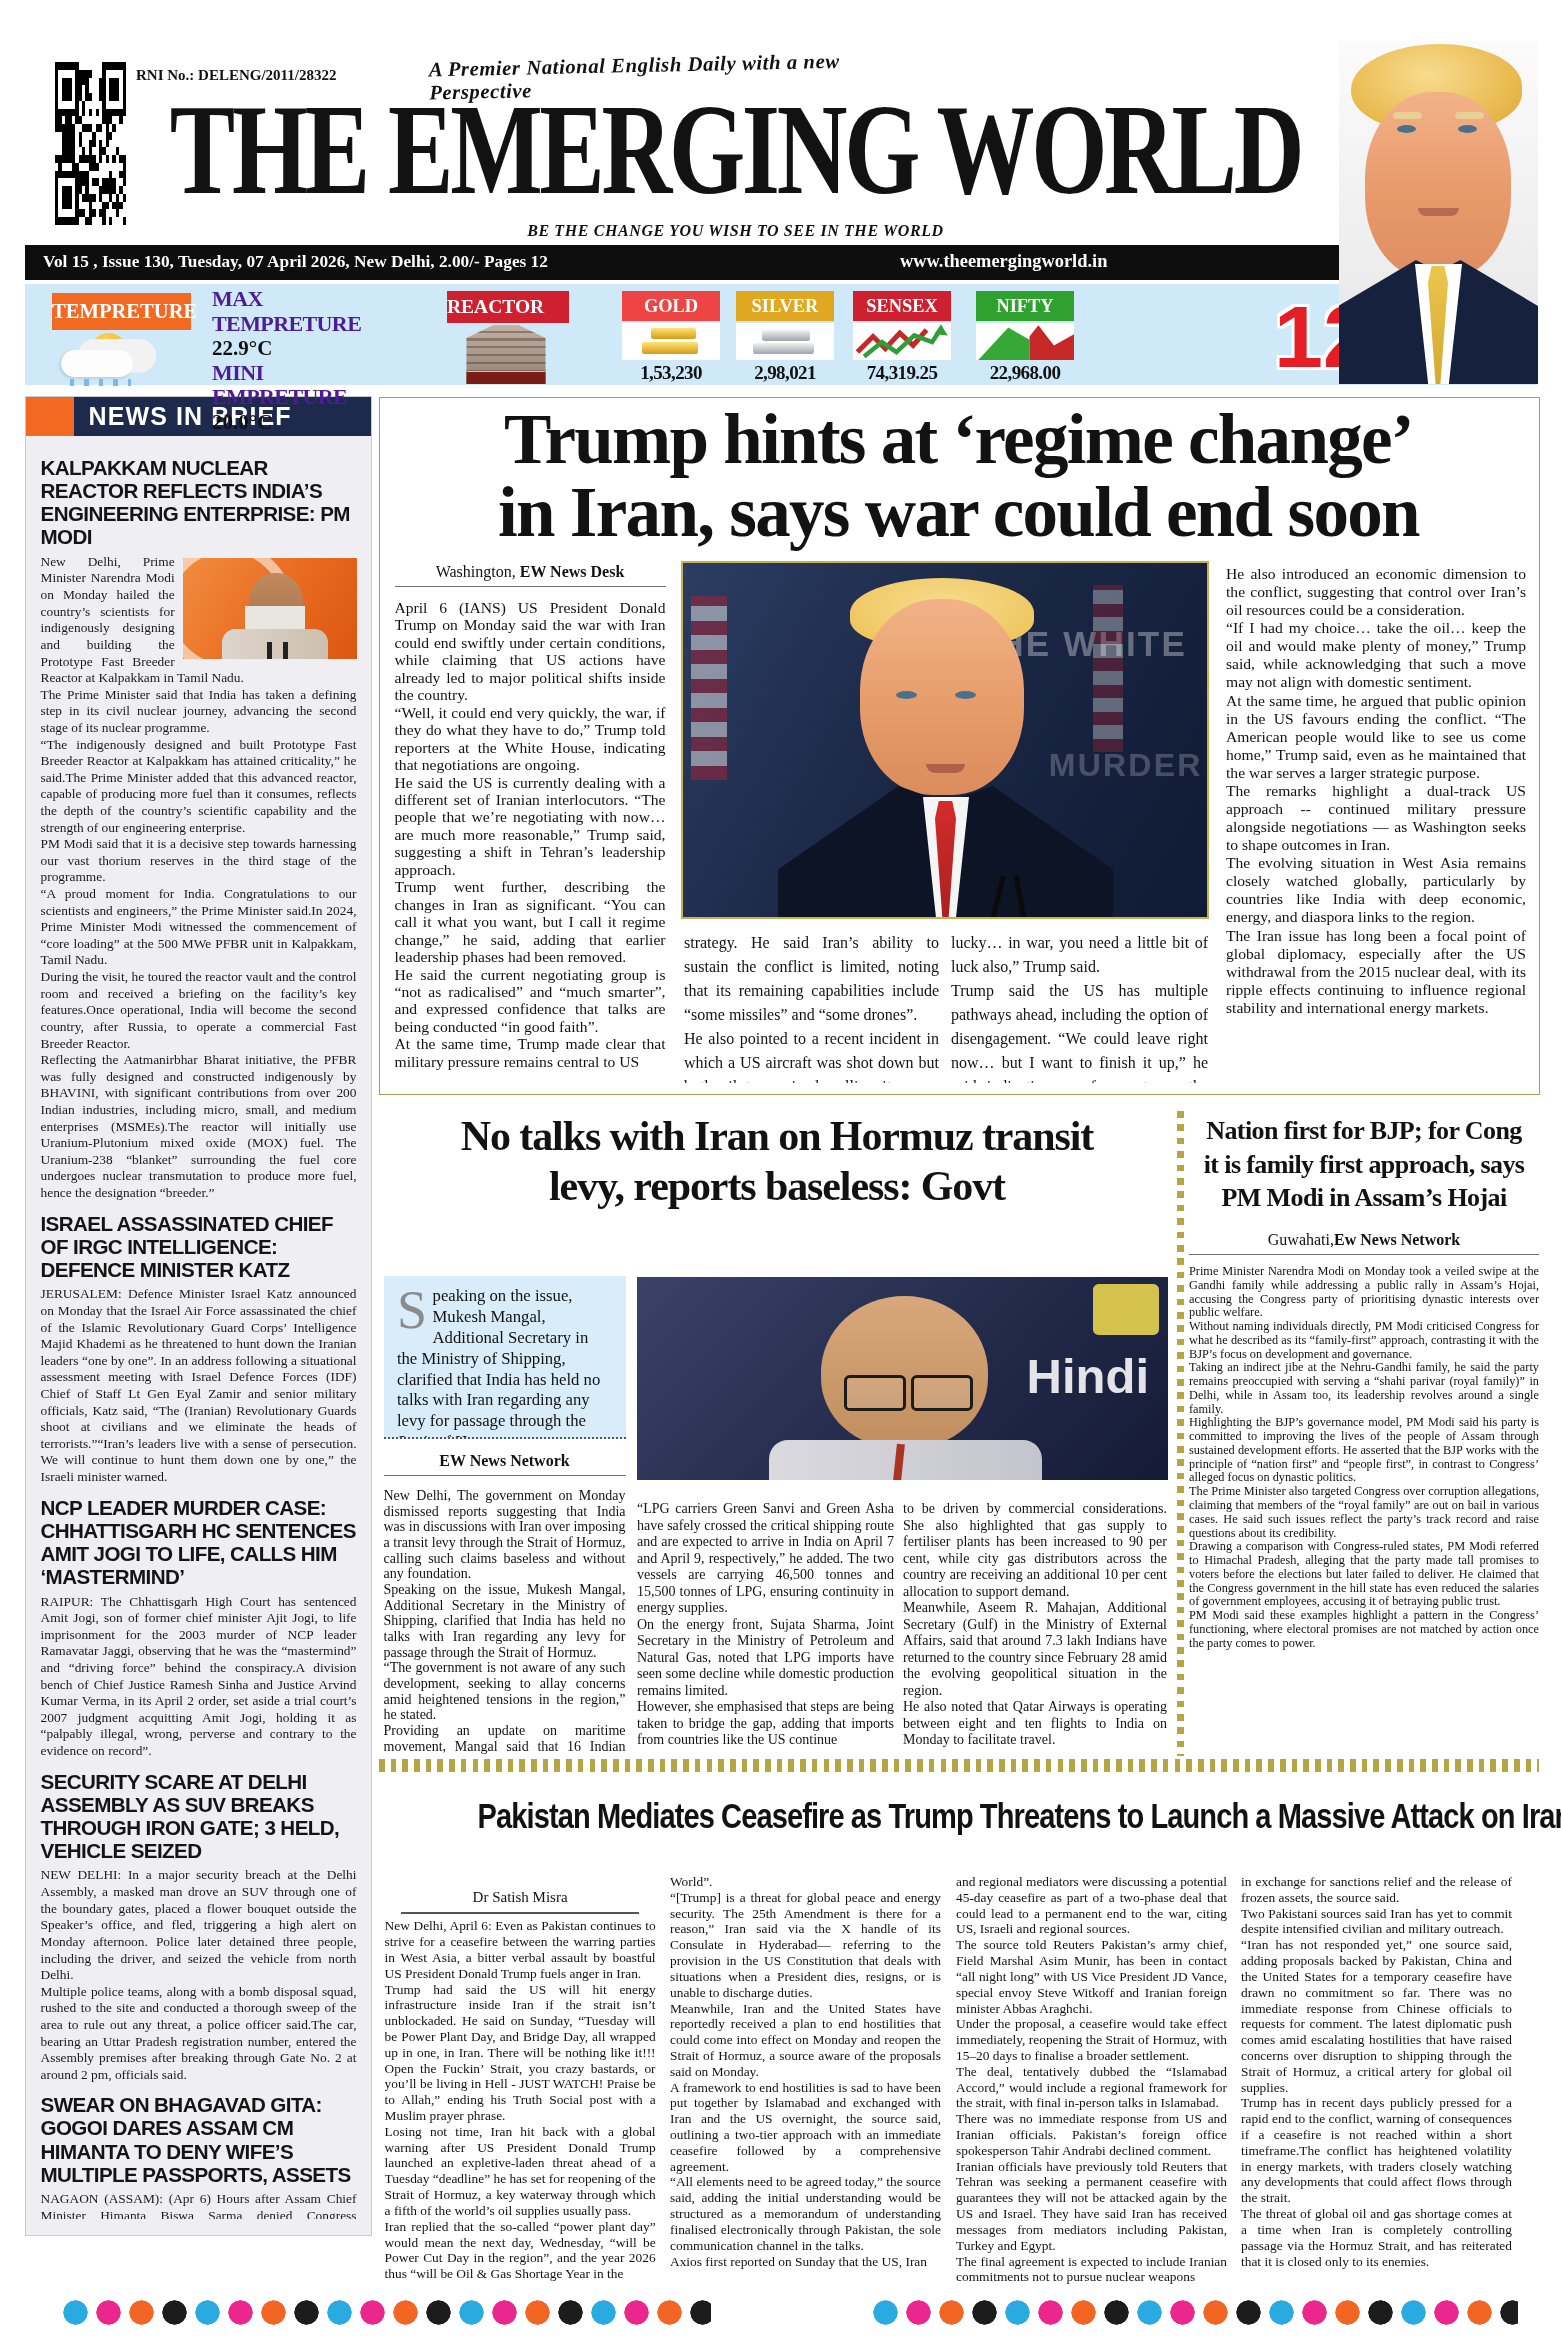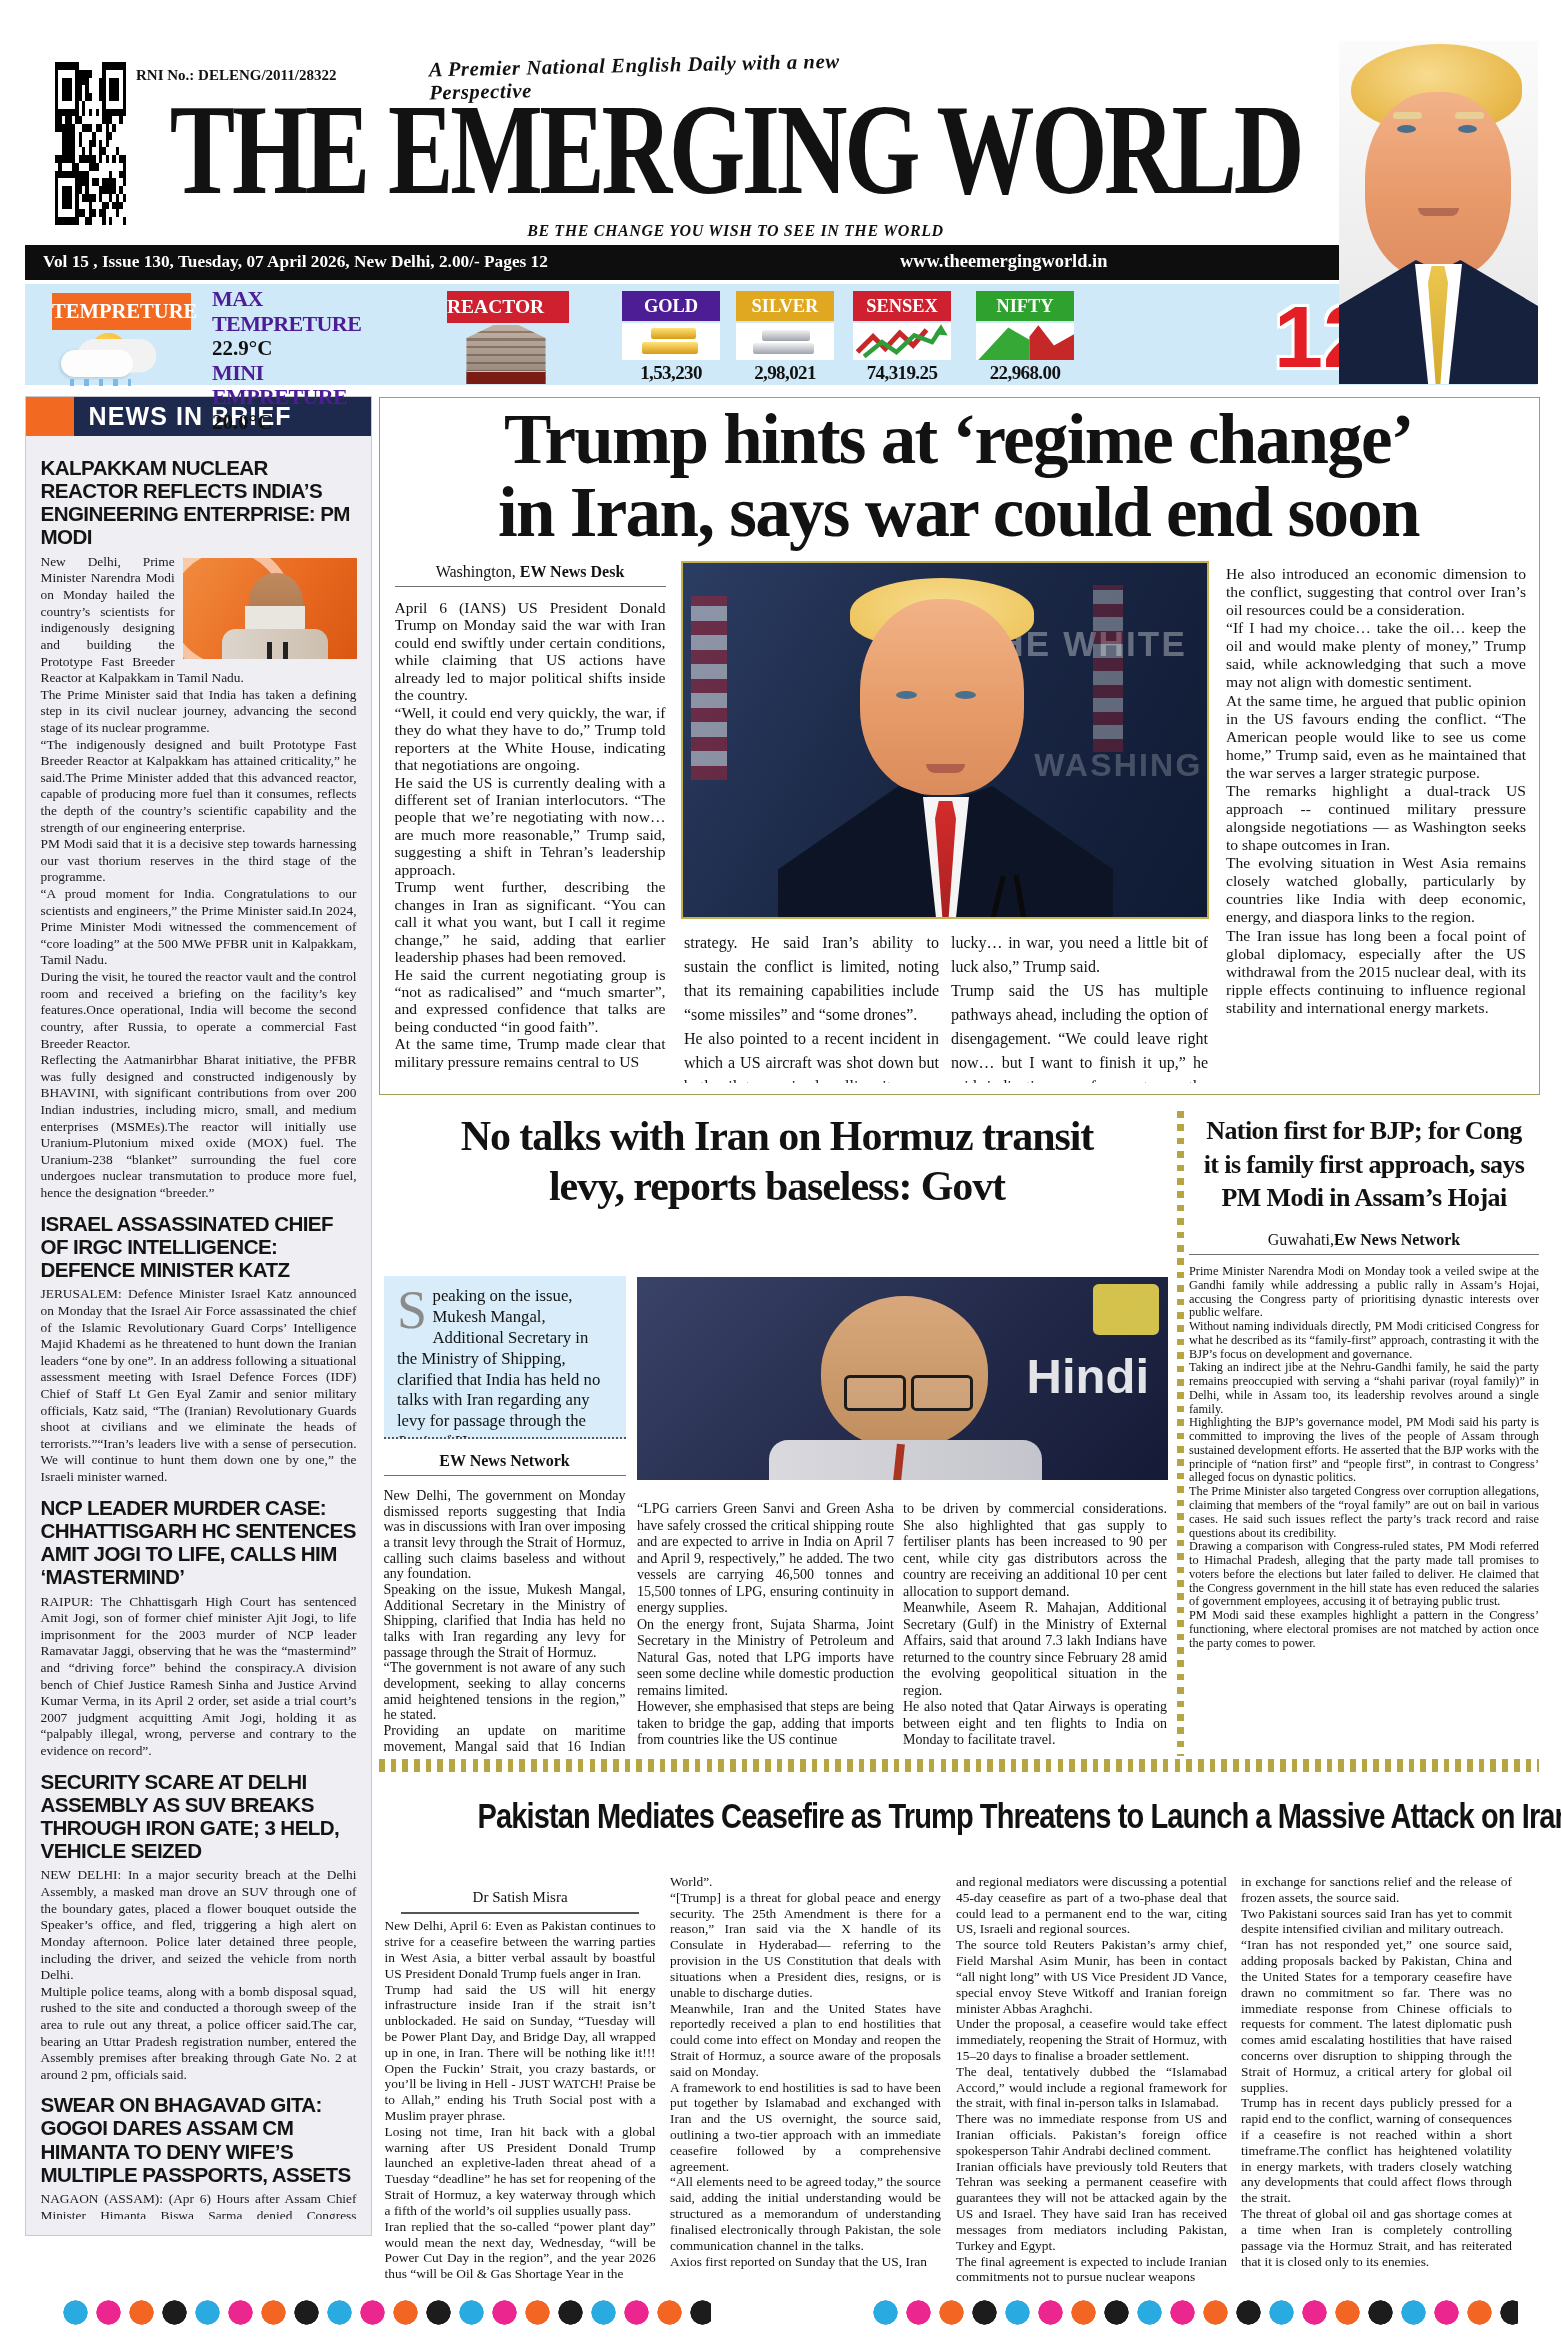--- a/index.html
+++ b/index.html
@@ -371,21 +371,21 @@
       <div class="lab">MINI EMPRETURE</div>
       <div class="val">20.0°C</div>
     </div>
     <div class="chip market">REACTOR</div>
     <div class="bld">
       <div class="bld-win"></div>
       <div class="bld-tkr"></div>
     </div>
 
     <div class="q-tile gold" style="left:597px">
-      <div class="q-chip" style="background:#4c1d95">GOLD</div>
+      <div class="q-chip" style="background:#ef4444">GOLD</div>
       <div class="q-icon">
         <div class="bar" style="left:20px;top:19px;width:56px;height:12.3px"></div>
         <div class="bar" style="left:29px;top:5.6px;width:45px;height:11px"></div>
       </div>
       <div class="q-val">1,53,230</div>
     </div>
     <div class="q-tile silver" style="left:711px">
       <div class="q-chip" style="background:#dfa820">SILVER</div>
       <div class="q-icon">
         <div class="bar" style="left:16.7px;top:20px;width:61px;height:11px"></div>
@@ -472,21 +472,21 @@
       <span>Washington, </span><b>EW News Desk</b>
     </div>
     <div class="lead-c1 just pre clip">April 6 (IANS) US President Donald Trump on Monday said the war with Iran could end swiftly under certain conditions, while claiming that US actions have already led to major political shifts inside the country.
 “Well, it could end very quickly, the war, if they do what they have to do,” Trump told reporters at the White House, indicating that negotiations are ongoing.
 He said the US is currently dealing with a different set of Iranian interlocutors. “The people that we’re negotiating with now… are much more reasonable,” Trump said, suggesting a shift in Tehran’s leadership approach.
 Trump went further, describing the changes in Iran as significant. “You can call it what you want, but I call it regime change,” he said, adding that earlier leadership phases had been removed.
 He said the current negotiating group is “not as radicalised” and “much smarter”, and expressed confidence that talks are being conducted “in good faith”.
 At the same time, Trump made clear that military pressure remains central to US</div>
     <div class="lead-photo">
       <div class="lp-bgt1">THE WHITE</div>
-      <div class="lp-bgt2">WASHING</div>
+      <div class="lp-bgt2">MURDER</div>
       <div class="lp-flagL"></div>
       <div class="lp-flagR"></div>
       <div class="lp-hair"></div>
       <div class="lp-head"></div>
       <div class="lp-eye" style="left:213px"></div>
       <div class="lp-eye" style="left:272px"></div>
       <div class="lp-mouth"></div>
       <div class="lp-body"></div>
       <div class="lp-shirt"></div>
       <div class="lp-tie"></div>

